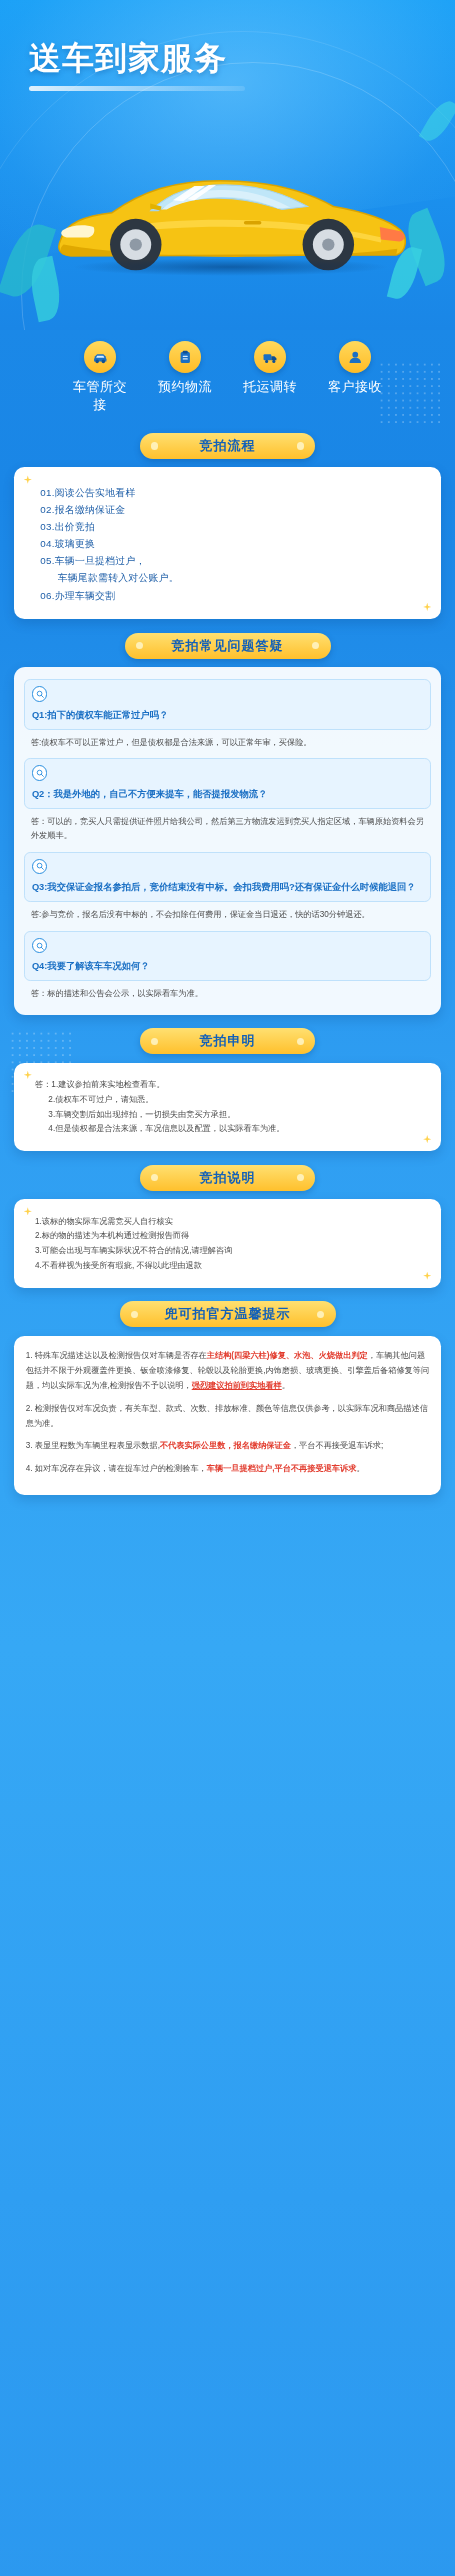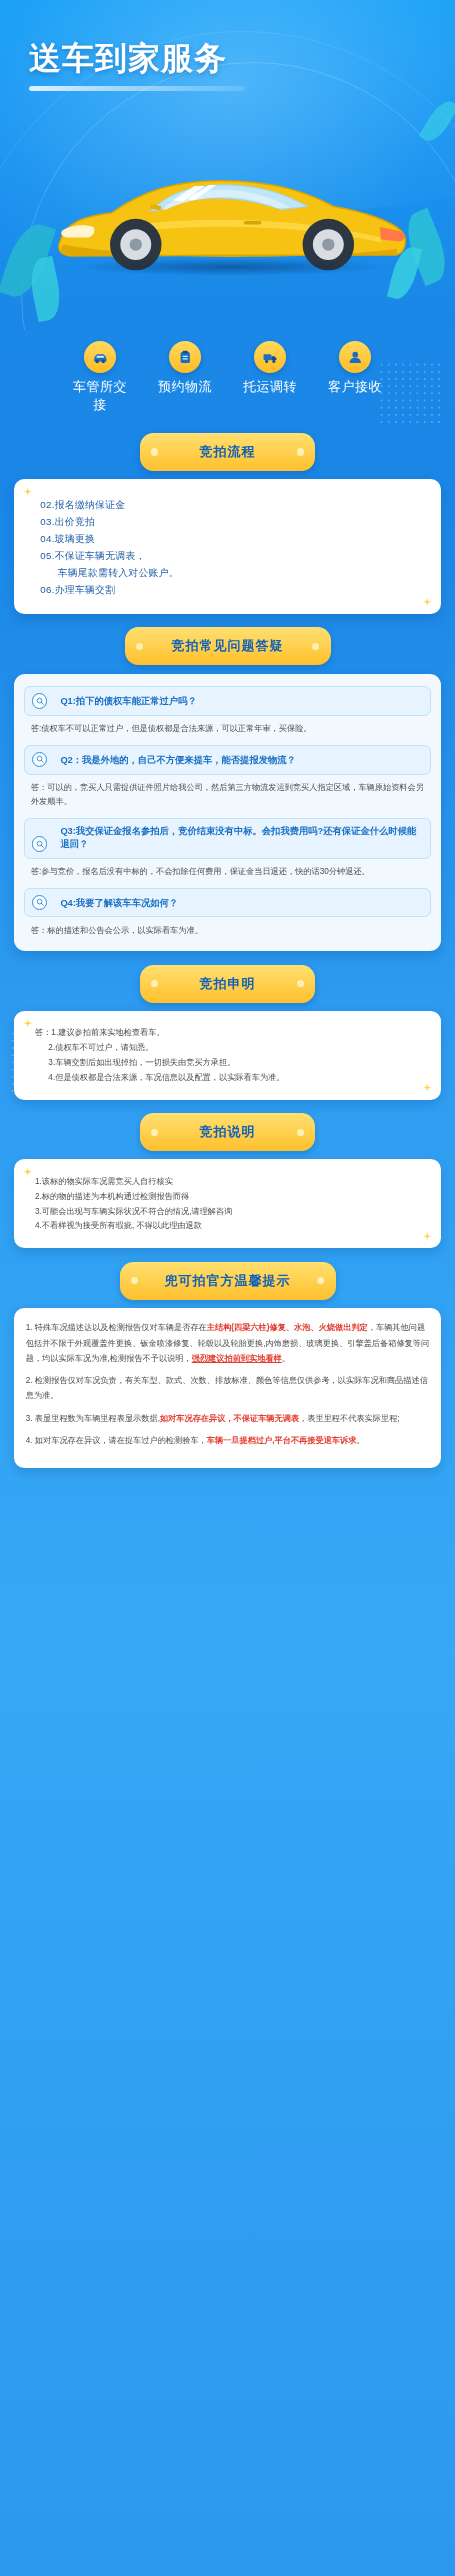--- a/index.html
+++ b/index.html
@@ -134,21 +134,21 @@
   .service-label {
     color: #ffffff;
     font-size: 13px;
     letter-spacing: 0.5px;
   }
 
   
   .section { padding: 13.4px 14.4px 0; position: relative; z-index: 6; }
   .band-title {
     margin: 0 auto 8.2px;
-    width: 175px; height: 38px;
+    width: 175px; height: 26px;
     background: linear-gradient(180deg,#ffe071 0%,#ffc02c 100%);
     border-radius: 13.4px;
     display: flex; align-items: center; justify-content: center;
     color: #1260b8;
     font-size: 13px;
     font-weight: bold;
     letter-spacing: 1px;
     box-shadow: 0 2.6px 6.2px rgba(0,50,110,0.25);
     position: relative;
   }
@@ -193,27 +193,28 @@
 
   
   .faq-card {
     background: rgba(255,255,255,0.94);
     border-radius: 11.3px;
     padding: 10.3px 9.3px 12.4px;
     box-shadow: 0 4.1px 10.3px rgba(0,50,110,0.18);
   }
   .faq-q {
     display: flex;
-    align-items: flex-end;
-    gap: 13px;
+    align-items: flex-start;
+    gap: 7px;
     background: #e7f4ff;
     border: 0.5px solid #bfe1fb;
     border-radius: 6.2px;
     padding: 6.2px 7.2px;
     margin-top: 7.2px;
+    flex-direction: column;
   }
   .faq-q:first-child { margin-top: 2.1px; }
   .q-icon {
     flex: 0 0 auto;
     width: 15.5px; height: 15.5px;
     border-radius: 50%;
     border: 1px solid #2a8fe0;
     display: flex; align-items: center; justify-content: center;
     color: #2a8fe0;
     font-size: 7.7px;
@@ -377,34 +378,38 @@
 
   <div class="dots-bg"></div>
 
   <div class="section">
     <div class="band-title">竞拍流程</div>
     <div class="card">
       <div class="spark tl"></div>
       <div class="spark br"></div>
       <div class="process-list">
         <div class="process-item">
+          <span class="num">01.</span>
+          <span class="txt">阅读公告实地看样</span>
+        </div>
+        <div class="process-item">
           <span class="num">02.</span>
           <span class="txt">报名缴纳保证金</span>
         </div>
         <div class="process-item">
           <span class="num">03.</span>
           <span class="txt">出价竞拍</span>
         </div>
         <div class="process-item">
           <span class="num">04.</span>
           <span class="txt">玻璃更换</span>
         </div>
         <div class="process-item">
           <span class="num">05.</span>
-          <span class="txt">不保证车辆无调表，</span>
+          <span class="txt">车辆一旦提档过户，</span>
         </div>
         <div class="process-item" style="padding-left:17.5px">
           <span class="txt">车辆尾款需转入对公账户。</span>
         </div>
         <div class="process-item">
           <span class="num">06.</span>
           <span class="txt">办理车辆交割</span>
         </div>
       </div>
     </div>
@@ -525,21 +530,21 @@
         <span>特殊车况描述达以及检测报告仅对车辆是否存在</span><span class="hl">主结构(四梁六柱)修复、水泡、火烧做出判定</span><span>，车辆其他问题包括并不限于外观覆盖件更换、钣金喷漆修复、轮毂以及轮胎更换,内饰磨损、玻璃更换、引擎盖后备箱修复等问题，均以实际车况为准,检测报告不予以说明，</span><span class="hl-u">强烈建议拍前到实地看样</span><span>。</span>
       </div>
 
       <div class="tip-item">
         <span class="idx">2.</span>
         <span>检测报告仅对车况负责，有关车型、款式、次数、排放标准、颜色等信息仅供参考，以实际车况和商品描述信息为准。</span>
       </div>
 
       <div class="tip-item">
         <span class="idx">3.</span>
-        <span>表显里程数为车辆里程表显示数据,</span><span class="hl">如对车况存在异议，不保证车辆无调表</span><span>，表里里程不代表实际里程;</span>
+        <span>表显里程数为车辆里程表显示数据,</span><span class="hl">不代表实际公里数，报名缴纳保证金</span><span>，平台不再接受退车诉求;</span>
       </div>
 
       <div class="tip-item">
         <span class="idx">4.</span>
         <span>如对车况存在异议，请在提车过户的检测验车，</span><span class="hl">车辆一旦提档过户,平台不再接受退车诉求</span><span>。</span>
       </div>
 
     </div>
   </div>
 

